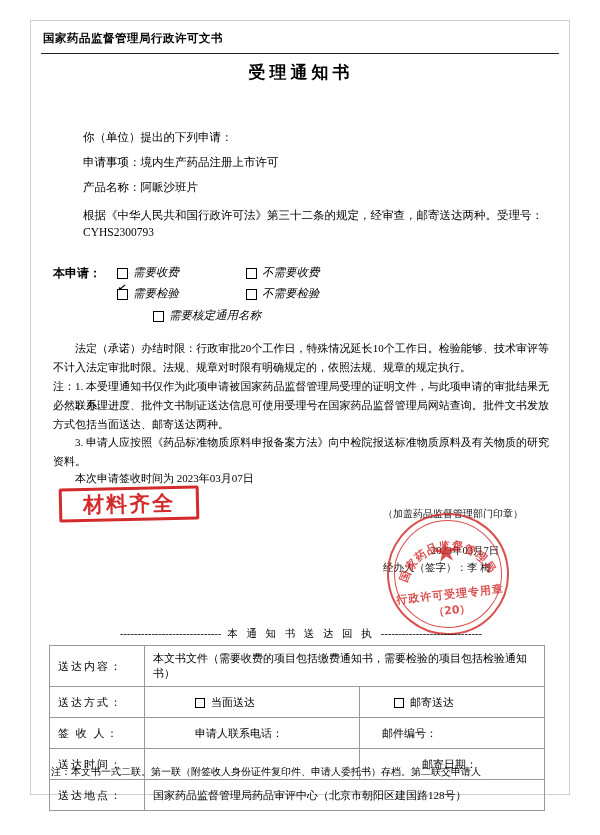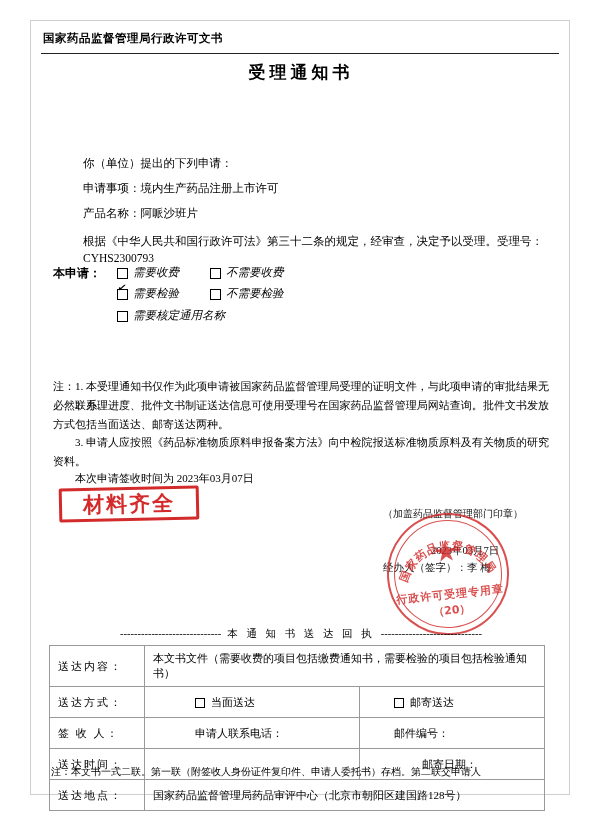--- a/index.html
+++ b/index.html
@@ -20,39 +20,39 @@
     border-top:1px solid #222;
   }
   .doc-title{
     position:absolute;left:0;top:40px;width:540px;text-align:center;
     font-size:17px;font-weight:bold;letter-spacing:4px;color:#000;
   }
   .company{
     position:absolute;left:22px;top:78px;font-size:12.5px;color:#000;
   }
   .ln{position:absolute;font-size:11.5px;color:#000;line-height:1.5;}
-  .ind1{left:52px;margin-top:26px;}
+  .ind1{left:52px;}
   .blk{
     position:absolute;font-size:11px;color:#000;line-height:1.72;text-align:justify;
   }
   
   .cb-label{
     position:absolute;left:22px;font-size:12px;font-weight:bold;color:#000;
   }
   .cbrow{position:absolute;font-size:11.5px;color:#000;}
   .cb{
     display:inline-block;width:9px;height:9px;border:1px solid #000;
     margin-right:5px;position:relative;top:0px;vertical-align:middle;
   }
   .cb.checked:after{
     content:"✔";position:absolute;left:-1px;top:-7px;font-size:10px;
     line-height:10px;color:#000;
   }
   .cbitem{display:inline-block;margin-right:28px;font-style:italic;}
-  .cbitem.w2{margin-right:0;}
+  .cbitem.w2{margin-right:0;margin-left:36px;}
   
   .mat-stamp{
     position:absolute;left:28px;top:466px;width:140px;height:34px;
     border:3px solid #d01a1a;box-sizing:border-box;border-radius:2px;
     color:#d01a1a;font-size:21px;font-weight:bold;letter-spacing:2px;
     display:flex;align-items:center;justify-content:center;
     font-family:"DejaVu Sans","Liberation Sans",sans-serif;
     transform:rotate(-1.2deg);opacity:.92;
   }
   .seal-note{
@@ -132,21 +132,21 @@
     <div class="ln ind1" style="top:108px;">你（单位）提出的下列申请：</div>
 
     <div class="ln ind1" style="top:133px;">
       <span>申请事项：</span><span>境内生产药品注册上市许可</span>
     </div>
 
     <div class="ln ind1" style="top:158px;">
       <span>产品名称：</span><span>阿哌沙班片</span>
     </div>
 
-    <div class="ln ind1" style="top:186px;width:470px;">根据《中华人民共和国行政许可法》第三十二条的规定，经审查，决定予以受理。受理号：CYHS2300793</div>
+    <div class="ln ind1" style="top:186px;width:470px;">根据《中华人民共和国行政许可法》第三十二条的规定，经审查，邮寄送达两种。受理号：CYHS2300793</div>
 
     <div class="cb-label" style="top:244px;">本申请：</div>
 
     <div class="cbrow" style="left:86px;top:244px;">
       <span class="cbitem">
         <span class="cb"></span><span>需要收费</span>
       </span>
       <span class="cbitem w2">
         <span class="cb"></span><span>不需要收费</span>
       </span>
@@ -160,20 +160,21 @@
         <span class="cb"></span><span>不需要检验</span>
       </span>
     </div>
 
     <div class="cbrow" style="left:86px;top:287px;">
       <span class="cbitem w2">
         <span class="cb"></span><span>需要核定通用名称</span>
       </span>
     </div>
 
+    <div class="blk" style="left:22px;top:318px;width:496px;text-indent:22px;">法定（承诺）办结时限：行政审批20个工作日，特殊情况延长10个工作日。检验能够、技术审评等不计入法定审批时限。法规、规章对时限有明确规定的，依照法规、规章的规定执行。</div>
     <div class="blk" style="left:22px;top:356px;width:496px;">注：1. 本受理通知书仅作为此项申请被国家药品监督管理局受理的证明文件，与此项申请的审批结果无必然联系。</div>
     <div class="blk" style="left:22px;top:375px;width:496px;text-indent:22px;">2. 办理进度、批件文书制证送达信息可使用受理号在国家药品监督管理局网站查询。批件文书发放方式包括当面送达、邮寄送达两种。</div>
     <div class="blk" style="left:22px;top:412px;width:496px;text-indent:22px;">3. 申请人应按照《药品标准物质原料申报备案方法》向中检院报送标准物质原料及有关物质的研究资料。</div>
     <div class="blk" style="left:22px;top:448px;width:496px;text-indent:22px;">本次申请签收时间为 2023年03月07日</div>
 
     <div class="mat-stamp">材料齐全</div>
 
     <div class="seal-note">（加盖药品监督管理部门印章）</div>
     <div class="seal-date">2023年03月7日</div>
     <div class="seal-line1">经办人（签字）：李  梅</div>
@@ -215,21 +216,21 @@
             <span class="mini-cb"></span><span>邮寄送达</span>
           </span>
         </td>
       </tr>
       <tr>
         <td class="lbl">签 收 人：</td>
         <td>
           <span style="margin-left:42px;">申请人联系电话：</span>
         </td>
         <td>
-          <span style="margin-left:26px;">邮件编号：</span>
+          <span style="margin-left:14px;">邮件编号：</span>
         </td>
       </tr>
       <tr>
         <td class="lbl">送达时间：</td>
         <td>
           <span style="margin-left:42px;"></span>
         </td>
         <td>
           <span style="margin-left:26px;padding-left:28px;">邮寄日期：</span>
         </td>

